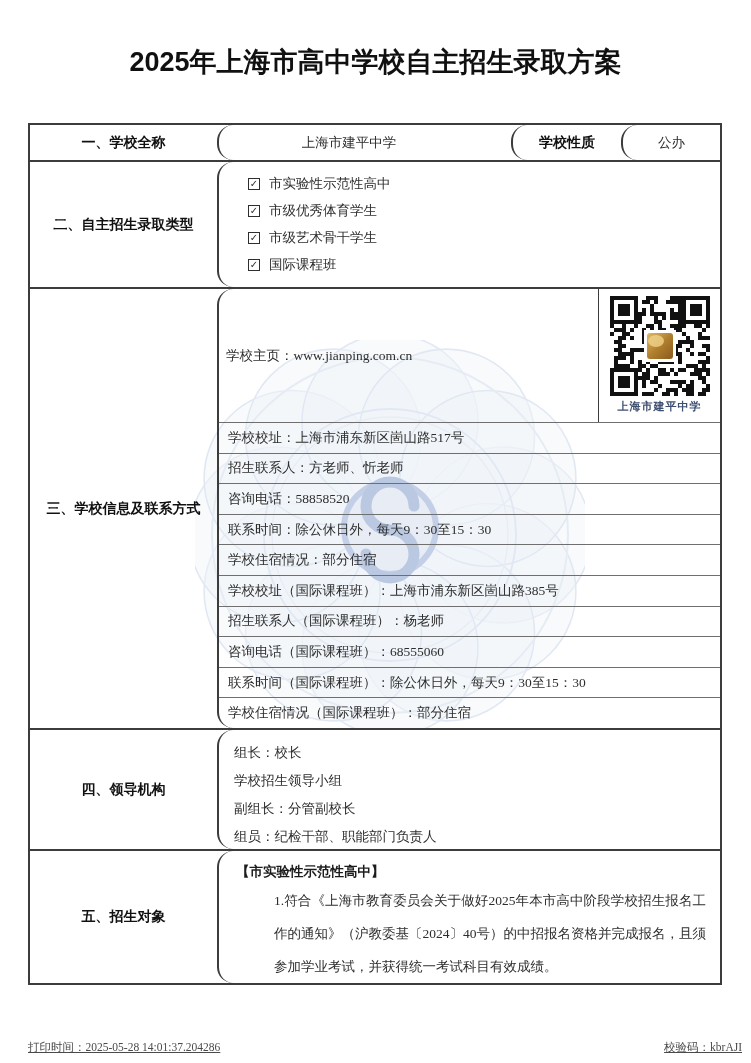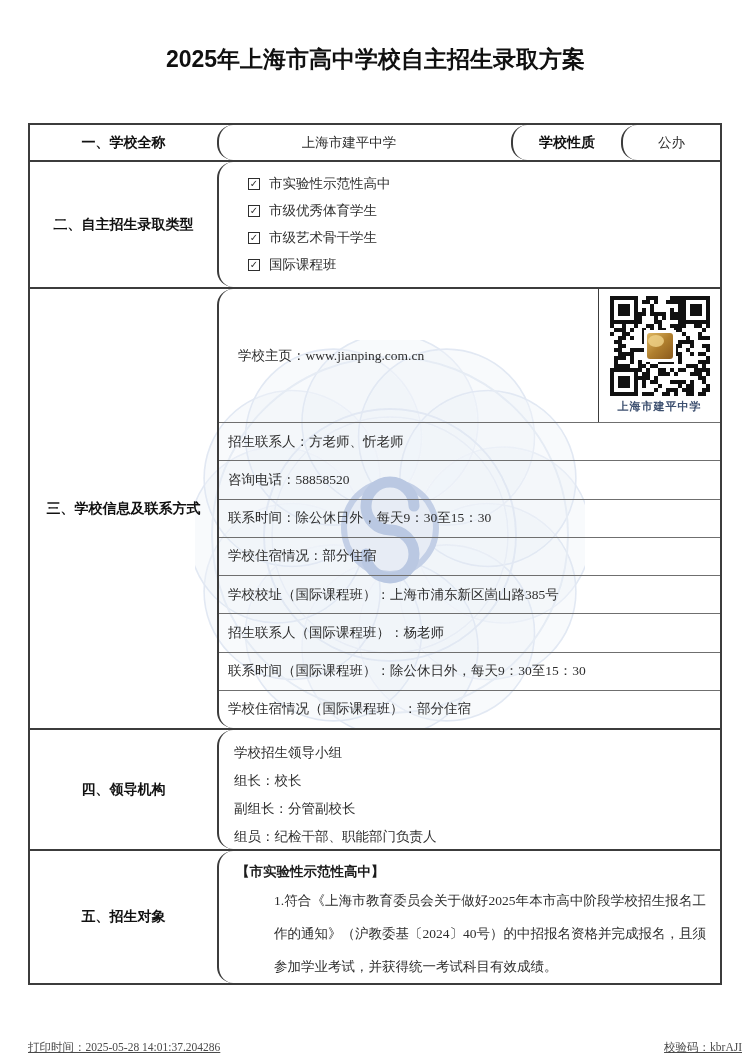--- a/index.html
+++ b/index.html
@@ -8,21 +8,21 @@
     position:relative;
     background:#ffffff;
     font-family:"Liberation Serif","DejaVu Serif",serif;
     color:#2d2d2d;
     overflow:hidden;
   }
   .page-title {
     position:absolute; top:44px; left:0; width:751px;
     text-align:center;
     font-family:"Liberation Sans","DejaVu Sans",sans-serif;
-    font-weight:bold; font-size:23px; color:#101010;
+    font-weight:bold; font-size:27px; color:#101010;
   }
   
   .watermark {
     position:absolute; left:195px; top:340px; width:390px; height:390px;
     z-index:0; opacity:0.85; pointer-events:none;
   }
   
   .doc-table {
     position:absolute; left:28px; top:123px; width:694px; height:862px;
     border:2px solid #3c3c3c;
@@ -51,21 +51,21 @@
   .cb-box {
     width:12px; height:12px; border:1px solid #2e2e2e;
     display:inline-flex; align-items:center; justify-content:center;
     font-size:10px; line-height:10px; color:#2e2e2e;
     font-family:"DejaVu Sans",sans-serif;
     margin-right:9px; flex:0 0 12px;
   }
   .r3 { height:441px; flex:0 0 441px; }
   .r3 .ccell { display:flex; flex-direction:column; }
   .homerow { height:133px; flex:0 0 133px; display:flex; }
-  .hp-text { flex:1; display:flex; align-items:center; padding-left:19px; }
+  .hp-text { flex:1; display:flex; align-items:center; padding-left:7px; }
   .qr-cell {
     flex:0 0 122px; border-left:1px solid #3c3c3c;
     display:flex; flex-direction:column; align-items:center;
     padding-top:7px; background:#fff;
   }
   .qr-caption {
     margin-top:3px;
     font-family:"Liberation Sans","DejaVu Sans",sans-serif;
     font-weight:bold; font-size:11px; color:#3d5070; letter-spacing:1px;
   }
@@ -485,36 +485,38 @@
                 <rect x="88" y="96" width="4" height="4" fill="#111111"></rect>
                 <rect x="92" y="96" width="4" height="4" fill="#111111"></rect>
               </g>
             <rect x="34" y="34" width="32" height="32" fill="#ffffff"></rect>
             <rect x="37" y="37" width="26" height="26" rx="3" fill="url(#goldgrad)"></rect>
             <ellipse cx="46" cy="45" rx="8" ry="6" fill="#f0d38a" opacity="0.8"></ellipse>
           </svg>
           <div class="qr-caption">上海市建平中学</div>
         </div>
       </div>
+      <div class="subrow">学校校址：上海市浦东新区崮山路517号</div>
       <div class="subrow">招生联系人：方老师、忻老师</div>
       <div class="subrow">咨询电话：58858520</div>
       <div class="subrow">联系时间：除公休日外，每天9：30至15：30</div>
       <div class="subrow">学校住宿情况：部分住宿</div>
       <div class="subrow">学校校址（国际课程班）：上海市浦东新区崮山路385号</div>
       <div class="subrow">招生联系人（国际课程班）：杨老师</div>
+      <div class="subrow">咨询电话（国际课程班）：68555060</div>
       <div class="subrow">联系时间（国际课程班）：除公休日外，每天9：30至15：30</div>
       <div class="subrow">学校住宿情况（国际课程班）：部分住宿</div>
     </div>
   </div>
 
   <div class="trow r4">
     <div class="hcell">四、领导机构</div>
     <div class="ccell">
+      <div class="lead-line">组长：校长</div>
       <div class="lead-line">学校招生领导小组</div>
-      <div class="lead-line">组长：校长</div>
       <div class="lead-line">副组长：分管副校长</div>
       <div class="lead-line">组员：纪检干部、职能部门负责人</div>
     </div>
   </div>
 
   <div class="trow r5">
     <div class="hcell">五、招生对象</div>
     <div class="ccell">
       <div class="target-heading">【市实验性示范性高中】</div>
       <div class="target-paragraph">1.符合《上海市教育委员会关于做好2025年本市高中阶段学校招生报名工作的通知》（沪教委基〔2024〕40号）的中招报名资格并完成报名，且须参加学业考试，并获得统一考试科目有效成绩。</div>

